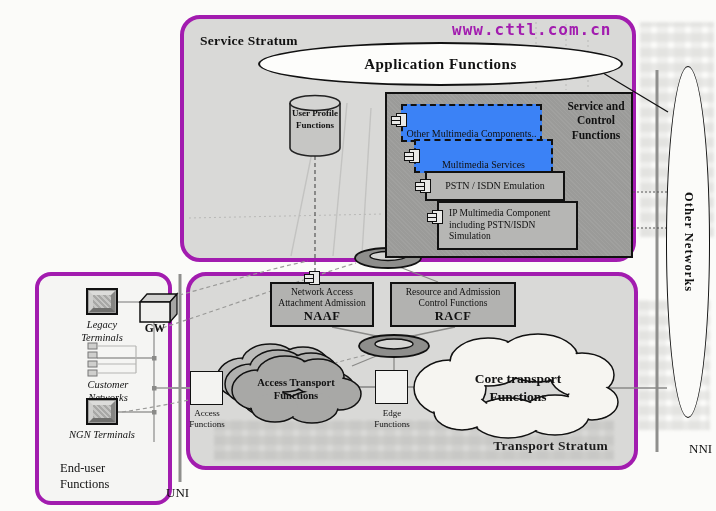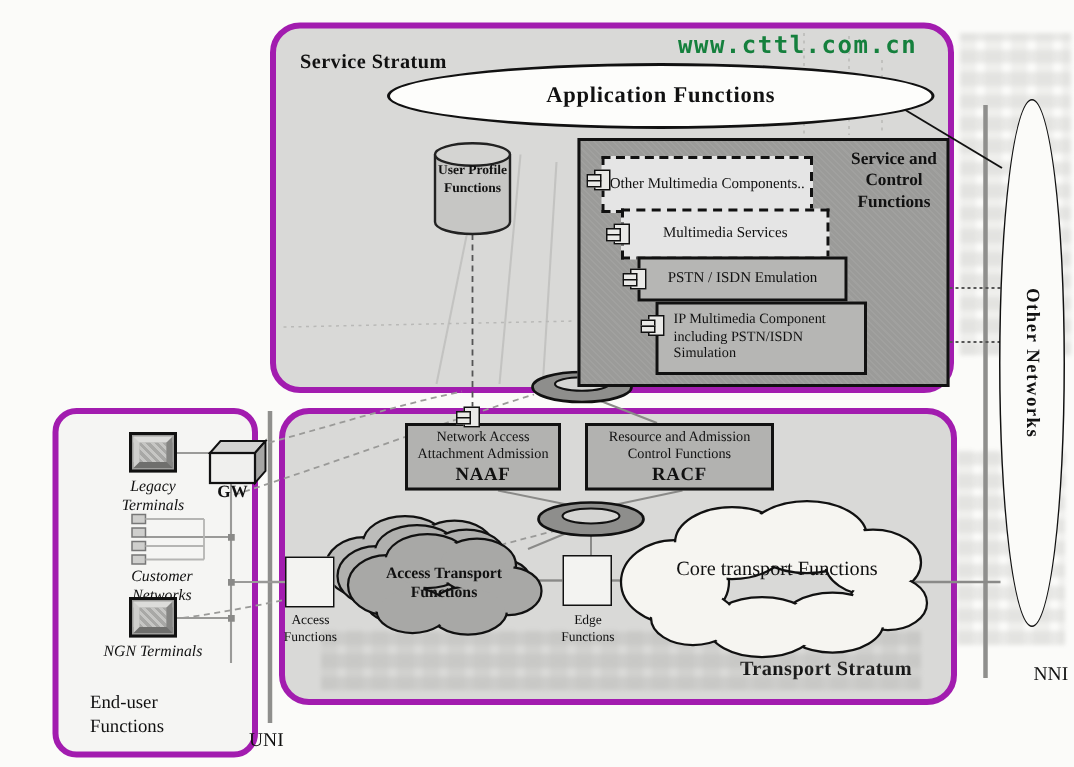--- a/index.html
+++ b/index.html
@@ -19,21 +19,21 @@
     background:#d9d9d7; z-index:1;
   }
   #service-stratum { left:180px; top:15px; width:456px; height:247px; }
   #transport-stratum { left:186px; top:272px; width:452px; height:198px; }
   #enduser-box { left:35px; top:272px; width:137px; height:233px; background:#f5f5f3; border-radius:16px; }
 
   .stratum-label { font-weight:bold; font-size:13.5px; letter-spacing:.3px; }
 
   
   #url-watermark {
-    left:452px; top:20px; z-index:4; color:#15803d; font-weight:bold;
+    left:452px; top:20px; z-index:4; color:#a21caf; font-weight:bold;
     font-family:"DejaVu Sans Mono",monospace; font-size:16px; letter-spacing:1px;
   }
 
   
   #app-ellipse {
     left:258px; top:42px; width:365px; height:44px; border-radius:50%;
     border:2px solid #111; background:#fdfdfb; z-index:3;
     display:flex; align-items:center; justify-content:center;
     font-weight:bold; font-size:15px; letter-spacing:.5px;
   }
@@ -47,21 +47,21 @@
   #sc-label {
     left:563px; top:99px; width:66px; z-index:4; font-weight:bold;
     font-size:11.5px; text-align:center; line-height:1.25;
   }
 
   .svc-box {
     position:absolute; z-index:4; border:2px solid #111;
     display:flex; align-items:center; justify-content:center; text-align:center;
     font-size:10px; line-height:1.2; background:#b6b6b4;
   }
-  .svc-dashed { border-style:dashed; background:#e5e5e5; }
+  .svc-dashed { border-style:dashed; background:#3b82f6;align-items:flex-end; }
   #svc-0 { left:401px; top:104px; width:141px; height:38px; }
   #svc-1 { left:414px; top:139px; width:139px; height:34px; }
   #svc-2 { left:425px; top:171px; width:140px; height:30px; }
   #svc-3 { left:437px; top:201px; width:141px; height:49px; justify-content:flex-start; text-align:left; padding-left:10px; font-size:9.5px; }
 
   
   .comp-icon {
     position:absolute; z-index:5; width:11px; height:14px;
     background:#e9e9e7; border:1.5px solid #111;
   }
@@ -85,21 +85,21 @@
   .port-box {
     position:absolute; z-index:4; width:33px; height:34px;
     background:#f3f3f1; border:1.5px solid #111;
   }
   #access-sq { left:190px; top:371px; }
   #edge-sq { left:375px; top:370px; }
   .port-label { position:absolute; z-index:4; font-size:9px; text-align:center; line-height:1.2; }
 
   
   #access-cloud-label { left:238px; top:376px; width:116px; z-index:4; font-weight:bold; font-size:10.5px; text-align:center; line-height:1.25; }
-  #core-cloud-label { left:450px; top:370px; width:136px; z-index:4; font-weight:normal; font-size:13.5px; text-align:center; line-height:1.3; }
+  #core-cloud-label { left:450px; top:370px; width:136px; z-index:4; font-weight:bold; font-size:13.5px; text-align:center; line-height:1.3; }
 
   
   #cyl-label { left:291px; top:107px; width:48px; z-index:4; font-size:9px; font-weight:bold; text-align:center; line-height:1.35; }
 
   
   .term-icon {
     position:absolute; z-index:3; width:32px; height:27px;
     background:#9e9e9c; border:2px solid #111;
   }
   .term-icon .bevel {

